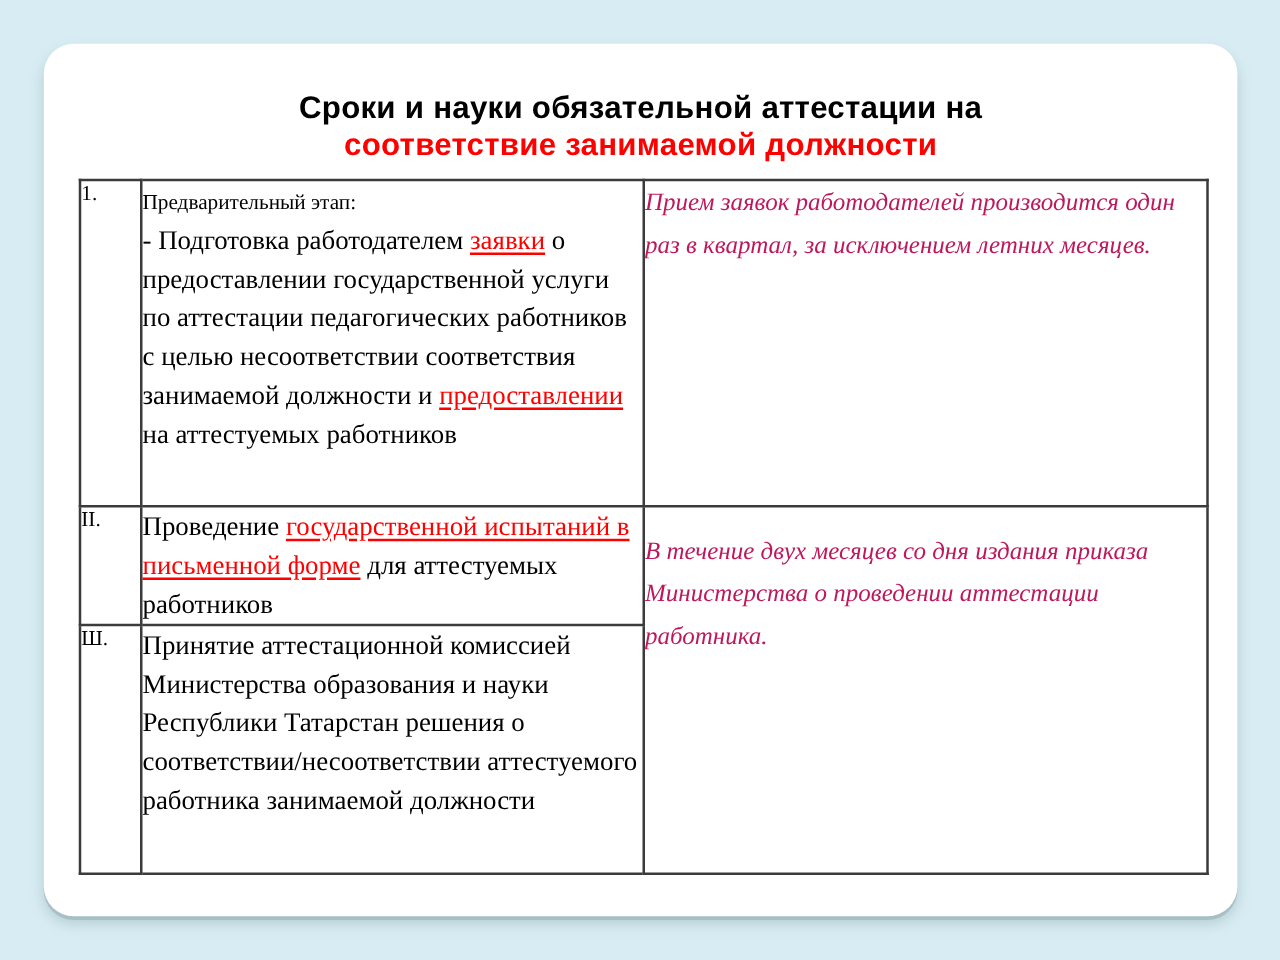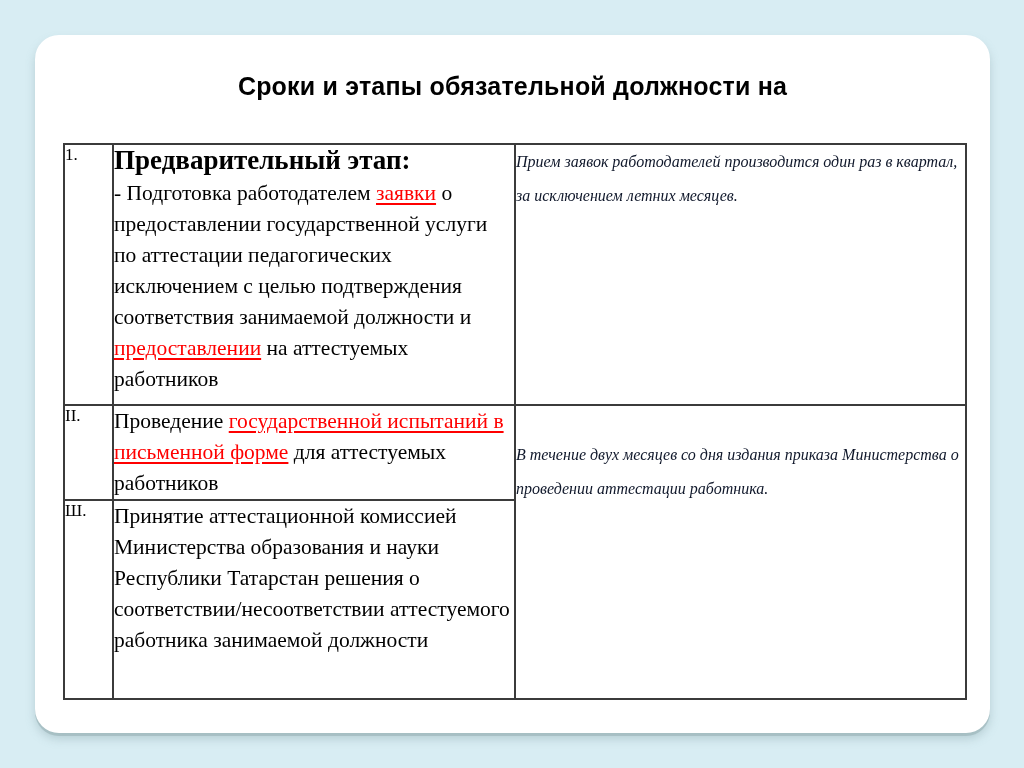--- a/index.html
+++ b/index.html
@@ -55,61 +55,62 @@
     color: #000000;
   }
   td.stage {
     width: 400px;
     font-size: 21.5px;
     line-height: 31px;
     padding: 3px 8px 0 10px;
     color: #000000;
   }
   td.stage .head {
-    font-weight: bold;
-    font-size: 27px;
+    font-weight: normal;
+    font-size: 17px;
   }
   td.timing {
-    font-size: 16px;
+    font-size: 20px;
     font-style: italic;
     line-height: 34px;
     padding: 6px 14px 0 13px;
-    color: #0f172a;
+    color: #be185d;
   }
-  td.timing.merged { padding-top: 32px; }
+  td.timing.merged { padding-top: 18px; }
   tr.row1 { height: 261px; }
   tr.row2 { height: 94px; margin-left: 29px; }
   tr.row3 { height: 199px; }
   .red-link {
     color: #ff0000;
     font-weight: normal;
     text-decoration: underline;
     text-decoration-color: #ff0000;
     text-decoration-thickness: 2px;
     text-underline-offset: 3px;
     cursor: pointer;
   }
 </style>
 </head>
 <body>
 
 <div class="viewport">
   <div class="card">
 
     <h1 class="slide-title">
-      <span class="line1">Сроки и этапы обязательной должности на</span><br>
+      <span class="line1">Сроки и науки обязательной аттестации на</span><br>
+      <span class="line2">соответствие занимаемой должности</span>
     </h1>
 
     <table class="attest">
       <tbody>
         <tr class="row1">
           <td class="num">1.</td>
           <td class="stage">
             <span class="head">Предварительный этап:</span><br>
-            <span>- Подготовка работодателем </span><span class="red-link">заявки</span><span> о предоставлении государственной услуги по аттестации педагогических исключением с целью подтверждения соответствия занимаемой должности и </span><span class="red-link">предоставлении</span><span> на аттестуемых работников</span>
+            <span>- Подготовка работодателем </span><span class="red-link">заявки</span><span> о предоставлении государственной услуги по аттестации педагогических работников с целью несоответствии соответствия занимаемой должности и </span><span class="red-link">предоставлении</span><span> на аттестуемых работников</span>
           </td>
           <td class="timing">Прием заявок работодателей производится один раз в квартал, за исключением летних месяцев.</td>
         </tr>
 
         <tr class="row2">
           <td class="num">II.</td>
           <td class="stage">
             <span>Проведение </span><span class="red-link">государственной испытаний в письменной форме</span><span> для аттестуемых работников</span>
           </td>
           <td class="timing merged" rowspan="2">В течение двух месяцев со дня издания приказа Министерства о проведении аттестации работника.</td>

